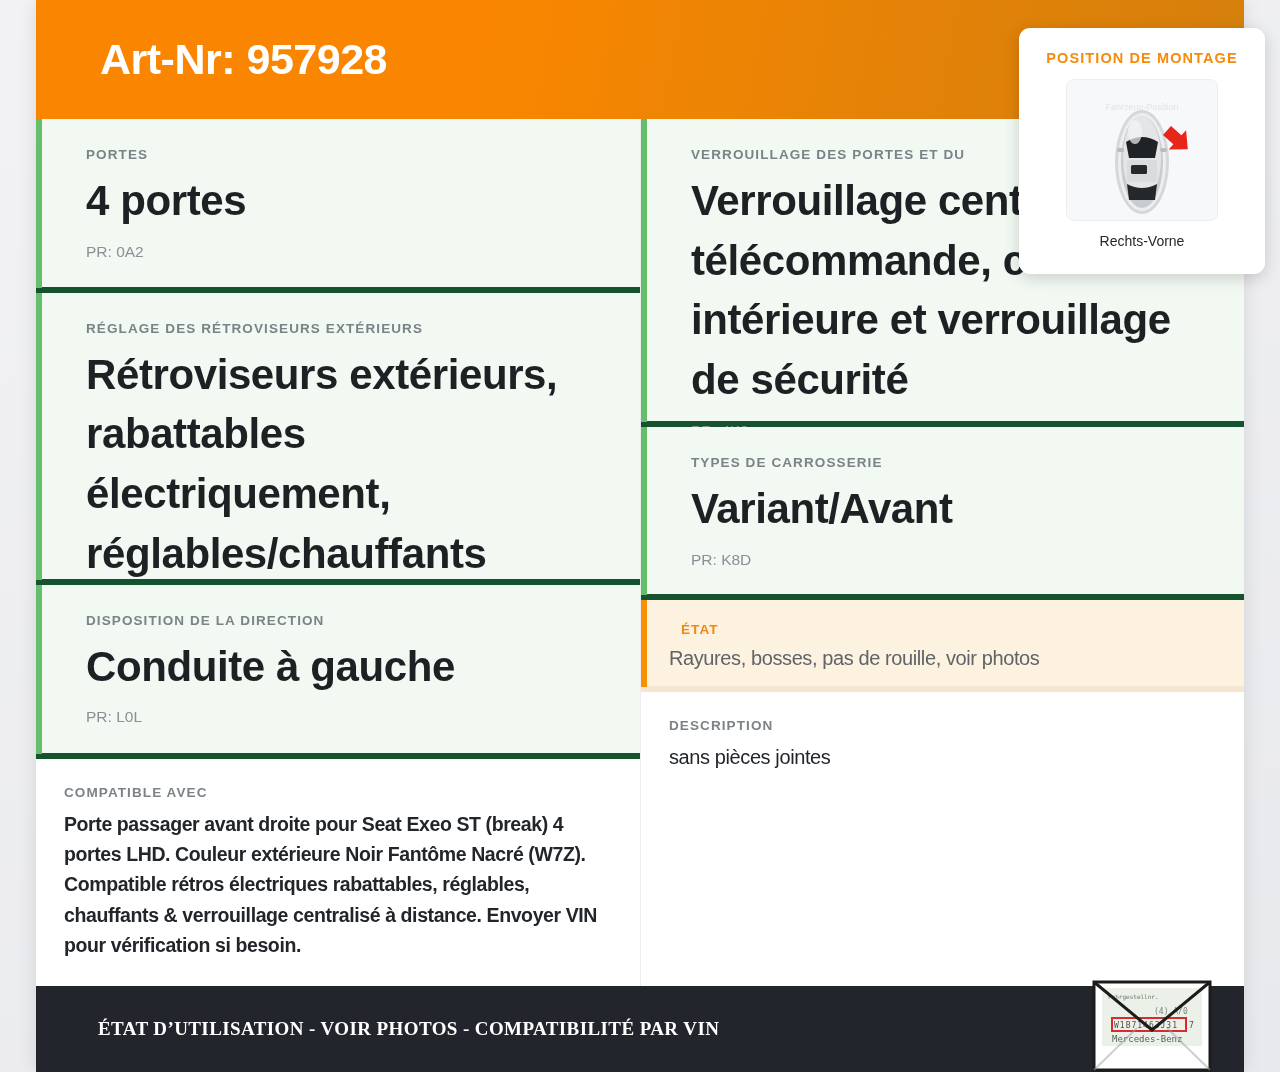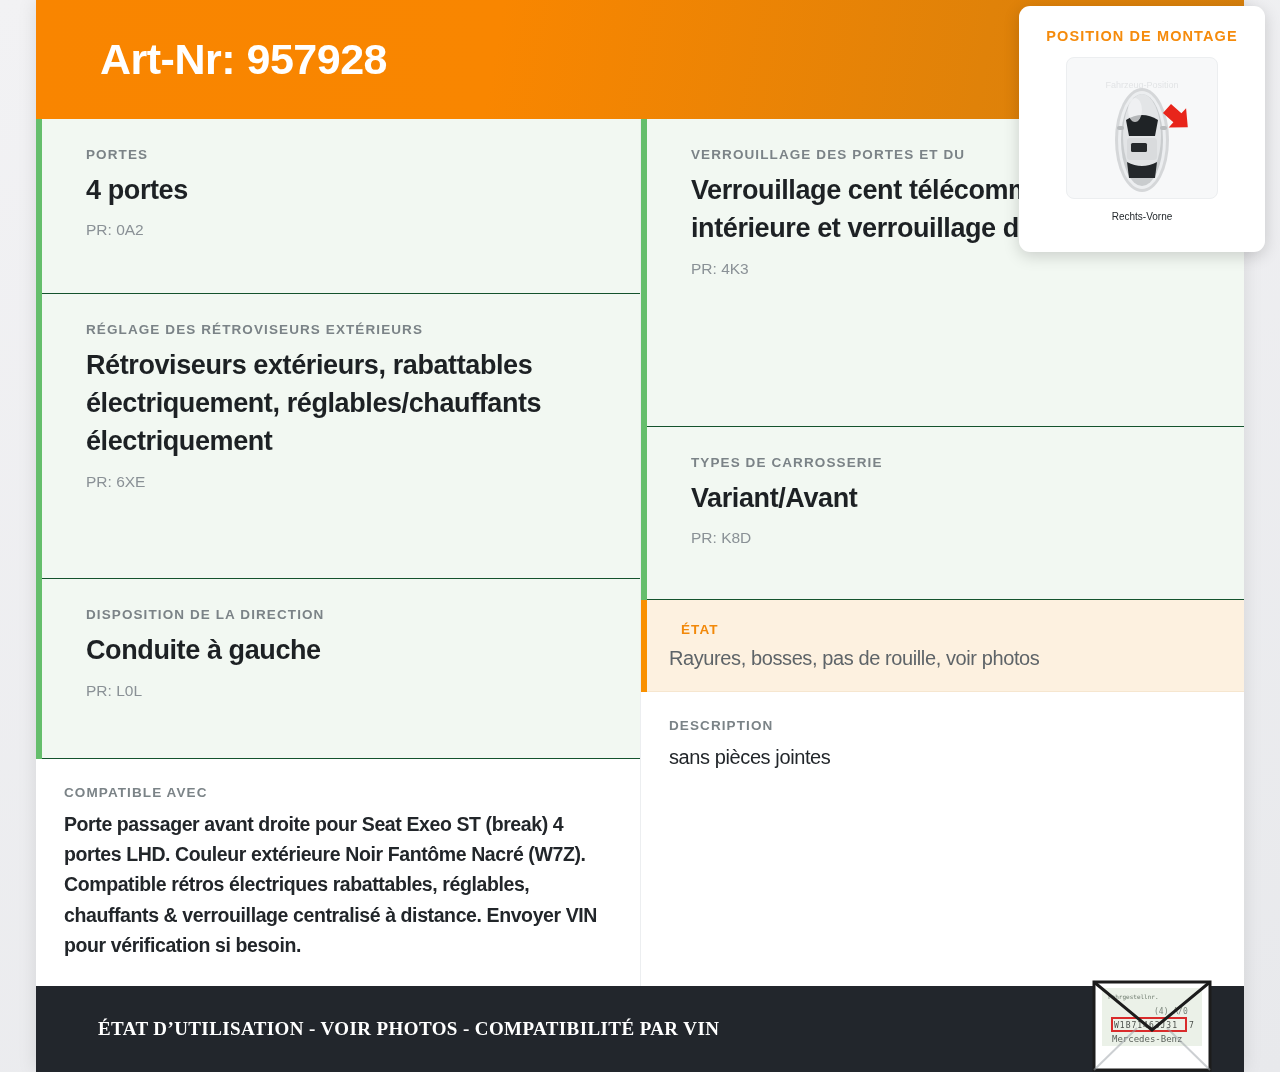--- a/index.html
+++ b/index.html
@@ -46,21 +46,21 @@
   .col {
     display: flex; flex-direction: column;
     position: relative;
   }
   .col-left  { width: 604px; border-right: 1px solid #eceef0; }
   .col-right { width: 603px; }
 
   .spec {
     position: relative;
     padding: 28px 40px 26px 50px;
-    border-bottom: 1px solid #14532d;
+    border-bottom: 6px solid #14532d;
     box-sizing: border-box;
   }
   .spec::before {
     content: "";
     position: absolute; left: 0; top: 0; bottom: -1px;
     width: 6px;
   }
   .spec.ok      { background: #f2f8f2; }
   .spec.ok::before    { background: #65be6c; }
   .spec.bad     { background: #eed4d5; border-bottom-color:#e4c8c9; }
@@ -73,21 +73,21 @@
   .spec-label {
     font-size: 13.5px;
     font-weight: bold;
     letter-spacing: 1.1px;
     color: #7b8387;
     text-transform: uppercase;
     margin-bottom: 9px;
   }
   .spec.warn .spec-label { color: #f2890a; }
   .spec-value {
-    font-size: 27px;
+    font-size: 42px;
     font-weight: bold;
     color: #1d2124;
     line-height: 1.42;
     letter-spacing: -0.4px;
   }
   .spec-value.muted {
     color: #5e6468;
     font-weight: normal;
     font-size: 20px;
     line-height: 1.4;
@@ -127,21 +127,21 @@
   
   .vin-badge {
     position: absolute;
     right: 32px; bottom: 0px;
     width: 120px; height: 92px;
   }
 
   
   .mount-card {
     position: absolute;
-    left: 983px; top: 6px;
+    left: 983px; top: 28px;
     width: 246px; height: 246px;
     background: #ffffff;
     border-radius: 11px;
     box-shadow: 0 4px 16px rgba(0,0,0,.17);
     z-index: 20;
     display: flex; flex-direction: column; align-items: center;
     box-sizing: border-box;
     padding-top: 22px;
   }
   .mount-title {
@@ -155,21 +155,21 @@
     margin-top: 13px;
     width: 150px; height: 140px;
     background: #f7f8f9;
     border: 1px solid #eceef0;
     border-radius: 8px;
     position: relative;
     overflow: hidden;
   }
   .mount-caption {
     margin-top: 12px;
-    font-size: 10px;
+    font-size: 14px;
     color: #23282c;
   }
 </style>
 </head>
 <body>
 
 <div class="page">
   <div class="sheet">
 
     <div class="header">

